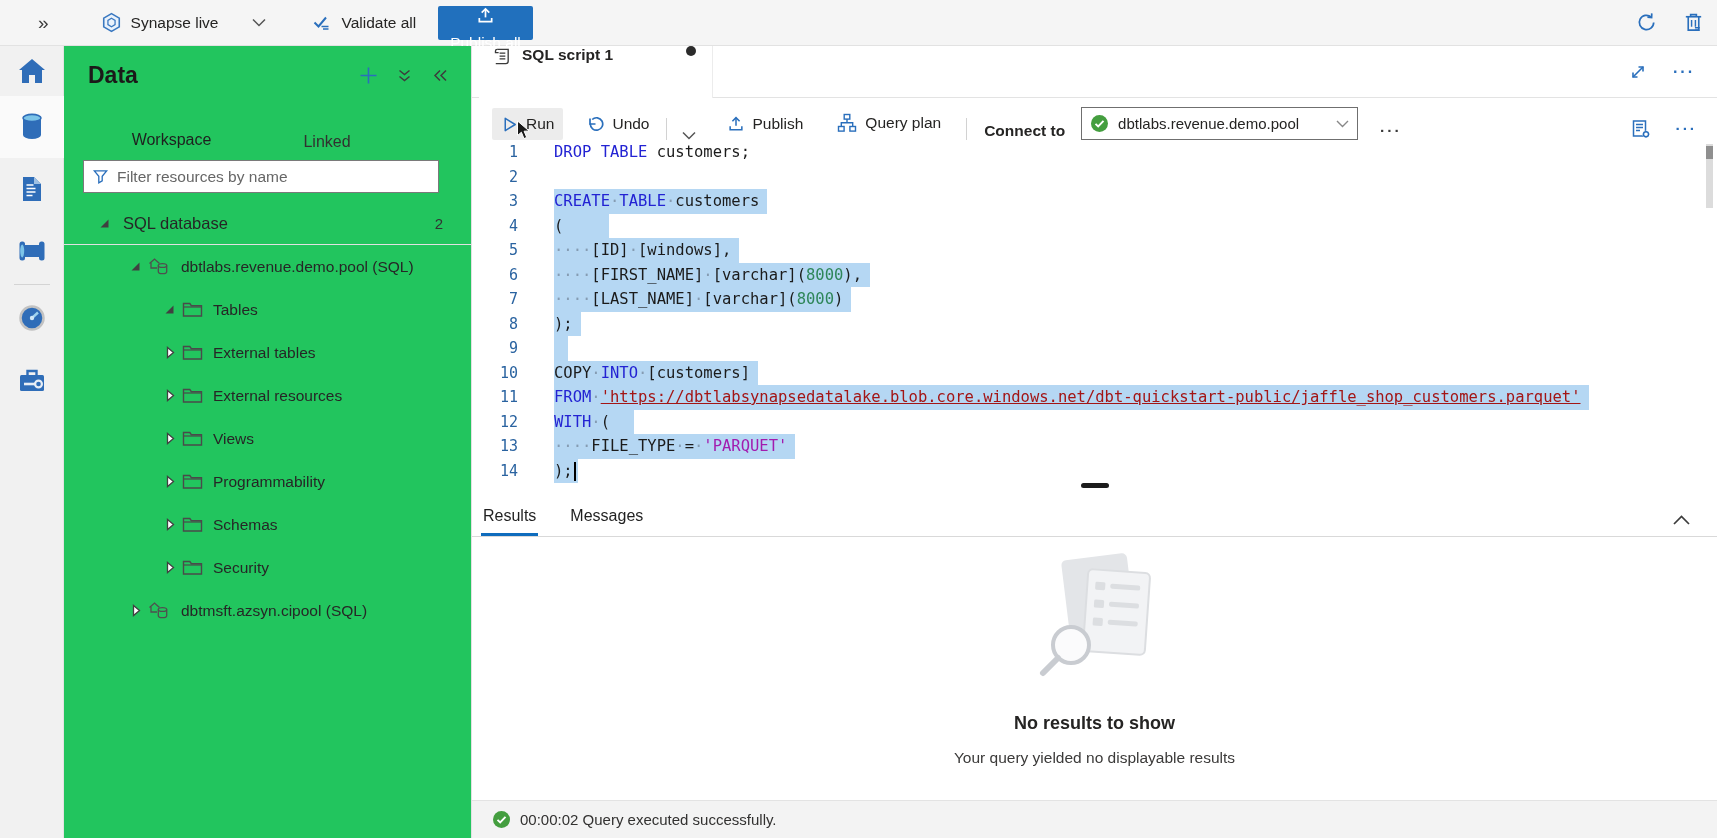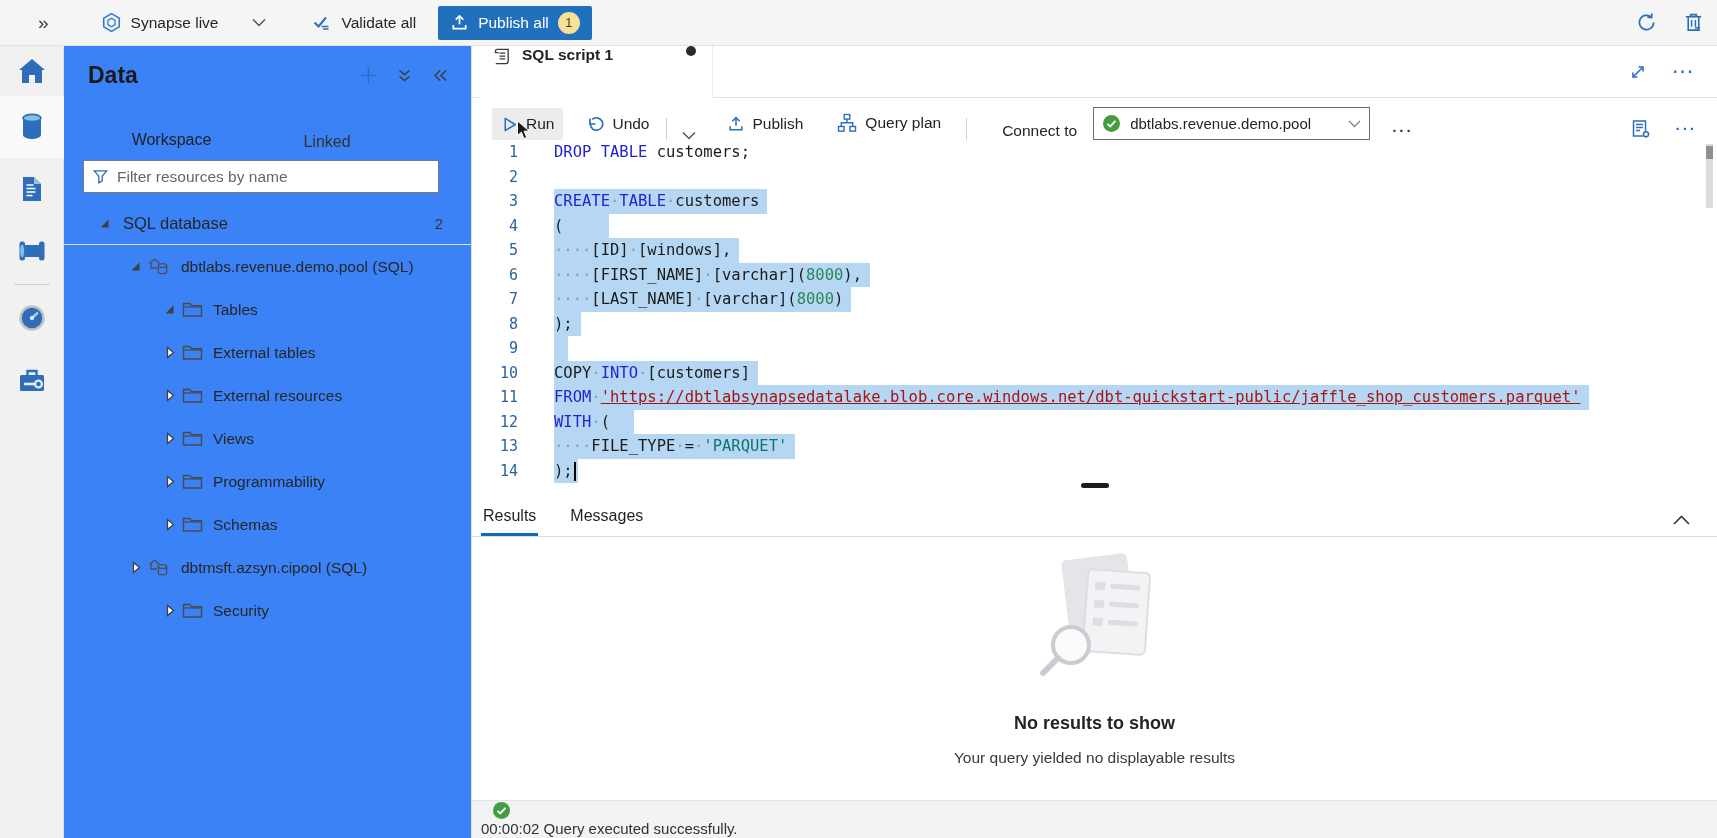--- a/index.html
+++ b/index.html
@@ -10,37 +10,37 @@
   
   .topbar { position:absolute; left:0; top:0; width:1717px; height:46px;
             background:#f5f5f5; border-bottom:1px solid #e2e2e2;
             display:flex; align-items:center; font-size:15.5px; }
   .tb-chev { margin-left:38px; font-size:19px; color:#3c3c3c; }
   .tb-env { display:flex; align-items:center; gap:9px; margin-left:52px; }
   .tb-caret { margin-left:34px; }
   .tb-validate { display:flex; align-items:center; gap:9px; margin-left:46px; }
   .publish-btn { margin-left:22px; height:34px; background:#2170bd; color:#fff;
                  border:none; border-radius:2px; display:flex; align-items:center;
-                 gap:9px; padding:0 12px 0 12px; font-size:15.5px; cursor:pointer; }
+                 gap:9px; padding:0 12px 0 12px; font-size:15.5px; cursor:pointer;flex-direction:column; }
   .badge { width:22px; height:22px; border-radius:50%; background:#f6e195;
            color:#4a4325; font-size:13.5px; display:flex; align-items:center;
            justify-content:center; }
   .tb-right { margin-left:auto; display:flex; align-items:center; gap:24px; margin-right:12px; }
 
   
   .rail { position:absolute; left:0; top:46px; width:64px; height:792px;
           background:#f1f1f1; border-right:1px solid #e3e3e3;
           display:flex; flex-direction:column; align-items:center; }
   .rail-item { width:64px; height:62px; display:flex; align-items:center; justify-content:center; }
   .rail-item.first { height:50px; }
   .rail-item.active { background:#fafafa; }
   .rail-sep { width:36px; height:1px; background:#d4d4d4; margin:2px 0; }
 
   
-  .datapanel { position:absolute; left:64px; top:46px; width:407px; height:792px; background:#3b82f6; }
+  .datapanel { position:absolute; left:64px; top:46px; width:407px; height:792px; background:#22c55e; }
   .dp-title { position:absolute; left:24px; top:16px; font-size:23px; font-weight:700; color:#1b1a19; }
   .dp-hicons { position:absolute; top:20px; right:22px; display:flex; gap:18px; align-items:center; }
   .dp-tabs { position:absolute; top:72px; left:0; right:0; height:48px; display:flex; }
   .dp-tab { height:48px; display:flex; align-items:center; justify-content:center;
             font-size:16px; color:#1f1f1f; cursor:pointer; }
   .dp-tab.t1 { margin-left:34px; width:147px; border-bottom:4px solid #000000; }
   .dp-tab.t2 { margin-left:22px; width:120px; color:#323130; }
   .dp-filter { position:absolute; left:19px; top:114px; width:356px; height:33px;
                border:1px solid #7a7a7a; display:flex; align-items:center; padding:0 8px; gap:8px; background:#fff; }
   .dp-filter input { border:none; outline:none; flex:1; font-size:15.5px;
@@ -69,39 +69,39 @@
   .tabrow-right { position:absolute; right:22px; top:0; height:52px; display:flex; align-items:center; gap:26px; }
 
   .toolbar { position:absolute; top:52px; left:0; right:0; height:42px; display:flex;
              align-items:flex-end; font-size:15.5px; color:#252423; }
   .tb-btn { display:flex; align-items:center; gap:8px; padding:7px 9px; border-radius:2px;
             background:transparent; border:none; font-size:15.5px; color:#252423; cursor:pointer;
             font-family:"Liberation Sans",sans-serif; }
   .tb-btn.hovered { background:#ececec; }
   .tb-sep { width:1px; height:22px; background:#d2d2d2; margin:0 7px; }
   #run-btn { margin-left:20px; }
-  .connect-label { font-weight:400; margin-left:28px; }
+  .connect-label { font-weight:700; margin-left:10px; }
   .connect-dd { width:277px; height:33px; border:1px solid #6f6f6f; margin-left:16px;
                 display:flex; align-items:center; gap:9px; padding:0 8px; cursor:pointer; background:#fff; }
   .connect-dd .pool { font-size:15px; color:#252423; white-space:nowrap; overflow:hidden; }
   .dd-caret { margin-left:auto; }
   .ellipsis { letter-spacing:2px; font-weight:700; color:#3a3a3a; }
   .ellipsis.blue { color:#2a6fbc; }
   .toolbar-right { margin-left:auto; display:flex; align-items:center; gap:24px; margin-right:20px; }
 
   
   .editor { position:absolute; top:94px; left:0; right:0; height:345px;
             font-family:"DejaVu Sans Mono", monospace; font-size:15.5px; overflow:hidden; }
   .code-line { display:flex; height:24.5px; line-height:24.5px; white-space:pre; }
   .ln { width:46px; text-align:right; color:#2a63a0; flex:none; font-size:15px; }
   .lc { display:inline-block; margin-left:36px; color:#1b1b1b; }
   .lc.sel { background:#b5d7f3; }
   .tk-kw { color:#2323d3; }
   .tk-num { color:#2e8659; }
-  .tk-str { color:#0f766e; }
+  .tk-str { color:#a21caf; }
   .tk-link { color:#a31515; text-decoration:underline; }
   .tk-ws { color:#859cb2; }
   .caret { display:inline-block; width:2px; height:19px; background:#000;
            vertical-align:middle; margin-left:1px; }
   .vscroll-thumb { position:absolute; right:4px; top:98px; width:7px; height:64px; background:#dcdcdc; }
   .vscroll-mark { position:absolute; right:4px; top:100px; width:7px; height:13px; background:#8f8f8f; }
 
   .splitter-handle { position:absolute; left:609px; top:437px; width:28px; height:5px;
                      background:#1c1c1c; border-radius:3px; cursor:row-resize; }
 
@@ -110,21 +110,21 @@
                     border-bottom:1px solid #d9d9d9; display:flex; align-items:flex-end; font-size:16px; }
   .res-tab { padding:0 2px 11px 2px; margin-left:30px; color:#1f1f1f; cursor:pointer; }
   .res-tab.active { margin-left:9px; border-bottom:3px solid #0f6cbd; padding-bottom:8px; font-weight:400; }
   .res-collapse { margin-left:auto; margin-right:26px; margin-bottom:10px; cursor:pointer; }
   .results-body { position:absolute; top:491px; left:0; right:0; height:263px; background:#fff; text-align:center; }
   .empty-icon { margin-top:12px; }
   .empty-title { font-size:18px; font-weight:700; color:#252423; margin-top:16px; }
   .empty-sub { font-size:15.5px; color:#3b3a39; margin-top:15px; }
 
   .statusbar { position:absolute; top:754px; left:0; right:0; height:38px; background:#f3f3f3;
-               border-top:1px solid #e3e3e3; display:flex; font-size:15px; color:#323130;flex-direction:column; }
+               border-top:1px solid #e3e3e3; display:flex; align-items:center; font-size:15px; color:#323130; }
   .statusbar .chk { margin-left:20px; display:flex; }
   .statusbar .txt { margin-left:9px; }
 
   .mouse-cursor { position:absolute; left:44px; top:74px; z-index:40; }
   svg { display:block; }
 </style>
 </head>
 <body>
 
 <div class="stage">
@@ -380,49 +380,49 @@
             </svg>
           </span>
           <span class="ticon">
             <svg width="21" height="17" viewBox="0 0 21 17">
               <path d="M1.5 15 V2.5 h6.3 l1.6 2.2 h10.1 V15 Z" fill="none" stroke="#4a4a4a" stroke-width="1.4"></path>
               <path d="M1.5 6 h18" stroke="#4a4a4a" stroke-width="1.2"></path>
             </svg>
           </span>
           <span class="tlabel">Schemas</span>
         </div>
+        <div class="tree-row l2">
+          <span class="twisty">
+            <svg width="16" height="17" viewBox="0 0 16 17">
+              <polygon points="5.5,3.5 11.5,8.5 5.5,13.5" fill="#fff" stroke="#404040" stroke-width="1.3"></polygon>
+            </svg>
+          </span>
+          <span class="ticon">
+            <svg width="21" height="17" viewBox="0 0 21 17">
+              <path d="M1.5 15 V2.5 h6.3 l1.6 2.2 h10.1 V15 Z" fill="none" stroke="#4a4a4a" stroke-width="1.4"></path>
+              <path d="M1.5 6 h18" stroke="#4a4a4a" stroke-width="1.2"></path>
+            </svg>
+          </span>
+          <span class="tlabel">Security</span>
+        </div>
         <div class="tree-row l1">
           <span class="twisty">
             <svg width="16" height="17" viewBox="0 0 16 17">
               <polygon points="5.5,3.5 11.5,8.5 5.5,13.5" fill="#fff" stroke="#404040" stroke-width="1.3"></polygon>
             </svg>
           </span>
           <span class="ticon">
             <svg width="23" height="21" viewBox="0 0 23 21">
               <path d="M1.5 7.5 L6.5 3 L11.5 7.5" fill="none" stroke="#4f4f4f" stroke-width="1.3"></path>
               <path d="M3 6.8 V12 h6" fill="none" stroke="#4f4f4f" stroke-width="1.3"></path>
               <ellipse cx="14.5" cy="9.5" rx="4.2" ry="1.9" fill="none" stroke="#4f4f4f" stroke-width="1.3"></ellipse>
               <path d="M10.3 9.5 v6.2 a4.2 1.9 0 0 0 8.4 0 V9.5" fill="none" stroke="#4f4f4f" stroke-width="1.3"></path>
             </svg>
           </span>
           <span class="tlabel">dbtmsft.azsyn.cipool (SQL)</span>
-        </div>
-        <div class="tree-row l2">
-          <span class="twisty">
-            <svg width="16" height="17" viewBox="0 0 16 17">
-              <polygon points="5.5,3.5 11.5,8.5 5.5,13.5" fill="#fff" stroke="#404040" stroke-width="1.3"></polygon>
-            </svg>
-          </span>
-          <span class="ticon">
-            <svg width="21" height="17" viewBox="0 0 21 17">
-              <path d="M1.5 15 V2.5 h6.3 l1.6 2.2 h10.1 V15 Z" fill="none" stroke="#4a4a4a" stroke-width="1.4"></path>
-              <path d="M1.5 6 h18" stroke="#4a4a4a" stroke-width="1.2"></path>
-            </svg>
-          </span>
-          <span class="tlabel">Security</span>
         </div>
       </div>
   </div>
 
   <div class="main">
 
     <div class="tabrow">
       <div class="script-tab">
         <span class="ticn">
           <svg width="21" height="21" viewBox="0 0 22 22">

